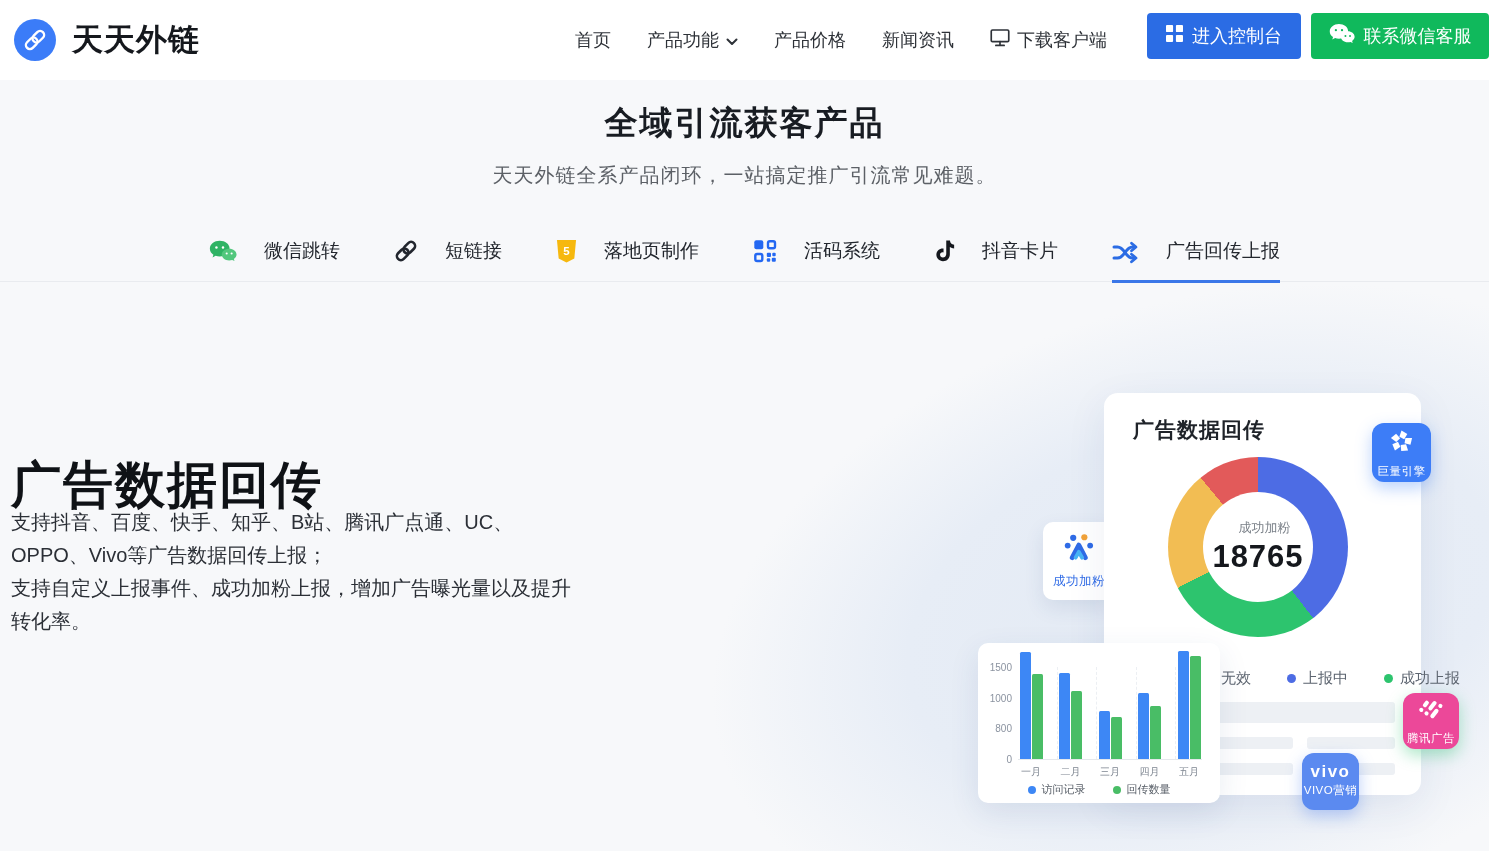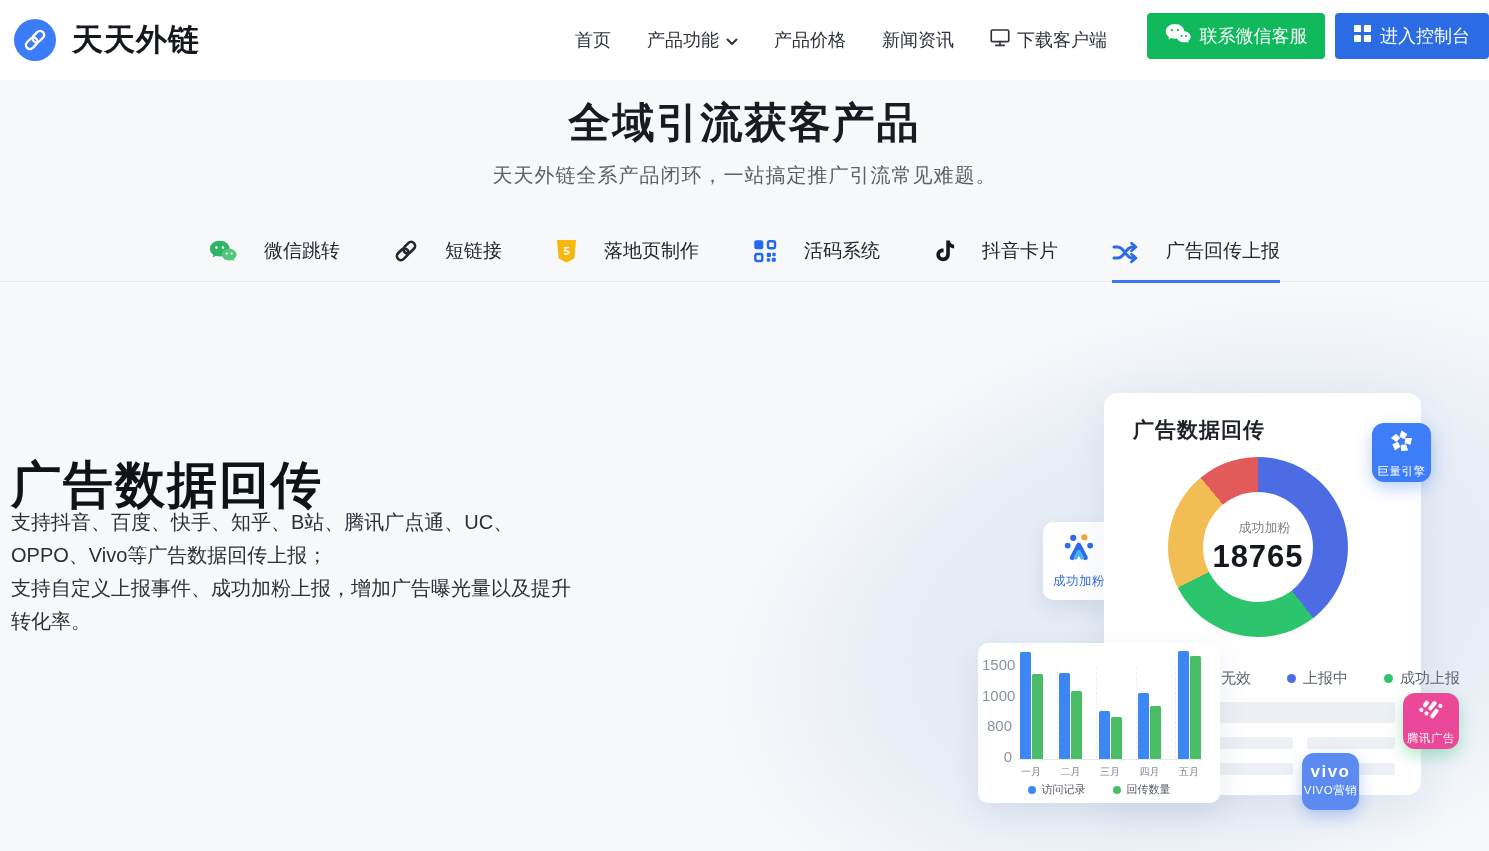--- a/index.html
+++ b/index.html
@@ -13,21 +13,21 @@
   .brand-name{font-size:31px;font-weight:800;color:#15181d;letter-spacing:1px;}
   .nav-menu{display:flex;align-items:center;gap:36px;margin-left:375px;}
   .nav-item{display:flex;align-items:center;gap:7px;font-size:18px;color:#2e3238;cursor:pointer;white-space:nowrap;}
   .nav-actions{position:absolute;right:0;top:13px;display:flex;gap:10px;}
   .btn{display:flex;align-items:center;justify-content:center;gap:9px;height:46px;border:none;border-radius:4px;font-size:18px;color:#fff;cursor:pointer;font-family:inherit;}
   .btn-console{width:154px;background:#2b6ce4;}
   .btn-wechat{width:178px;background:#10b95c;}
 
   
   .hero{text-align:center;}
-  .hero-title{margin:0;padding-top:17px;font-size:42px;line-height:52px;font-weight:800;color:#181c22;letter-spacing:2px;}
+  .hero-title{margin:0;padding-top:17px;font-size:33px;line-height:52px;font-weight:800;color:#181c22;letter-spacing:2px;}
   .hero-subtitle{margin:13px 0 0 0;font-size:20px;color:#5c6066;letter-spacing:1px;}
   .tabs{display:flex;justify-content:center;align-items:flex-end;gap:54px;margin-top:49px;border-bottom:1px solid #e9ebef;}
   .tab{display:flex;align-items:center;gap:27px;padding-bottom:16px;font-size:19px;color:#23272e;cursor:pointer;border-bottom:3px solid transparent;margin-bottom:-2px;white-space:nowrap;}
   .tab.active{border-bottom-color:#3b77e8;align-items:flex-end;}
   .tab .ticon{display:flex;align-items:center;}
 
   
   .main{position:relative;height:549px;}
   .blob{position:absolute;left:700px;top:20px;width:1000px;height:620px;background:radial-gradient(closest-side,#e3eaf4 0%,#e7edf6 60%,rgba(247,248,250,0) 100%);border-radius:50%;transform:rotate(-16deg);}
   .left-title{position:absolute;left:11px;top:128px;font-size:50px;font-weight:700;color:#0f1216;letter-spacing:2px;}
@@ -46,21 +46,21 @@
   .donut-legend{position:absolute;left:117px;top:276px;display:flex;align-items:center;gap:36px;font-size:15px;color:#5d6570;white-space:nowrap;}
   .donut-legend .li{display:flex;align-items:center;gap:7px;}
   .donut-legend .dot{width:9px;height:9px;border-radius:50%;}
   .skel{position:absolute;background:#edf0f4;border-radius:3px;}
 
   .bar-card{left:978px;top:361px;width:242px;height:160px;border-radius:10px;z-index:3;box-shadow:0 10px 30px rgba(40,70,130,.10);}
   .plot{position:absolute;left:40px;right:18px;bottom:43px;height:92px;border-bottom:1px solid #e5e8ec;display:flex;justify-content:space-between;align-items:flex-end;}
   .bgroup{display:flex;align-items:flex-end;gap:1px;width:26px;justify-content:center;border-left:1px dashed #eceff3;height:100%;align-items:flex-end;}
   .bgroup:first-child{border-left:none;}
   .bar{width:11px;border-radius:1.5px 1.5px 0 0;}
-  .ytick{position:absolute;left:4px;width:30px;text-align:right;font-size:15px;color:#8b93a0;}
+  .ytick{position:absolute;left:4px;width:30px;text-align:right;font-size:10px;color:#8b93a0;}
   .xlabels{position:absolute;left:40px;right:18px;bottom:24px;display:flex;justify-content:space-between;}
   .xlabels div{width:26px;text-align:center;font-size:10px;color:#7e8691;}
   .bar-legend{position:absolute;left:0;right:0;bottom:6px;display:flex;justify-content:center;gap:27px;font-size:11px;color:#565d66;}
   .bar-legend .li{display:flex;align-items:center;gap:6px;}
   .bar-legend .dot{width:8px;height:8px;border-radius:50%;}
 
   
   .badge{position:absolute;display:flex;flex-direction:column;align-items:center;justify-content:center;gap:4px;border-radius:12px;color:#fff;z-index:4;}
   .badge .blabel{font-size:11.5px;letter-spacing:.5px;}
   .badge-ocean{left:1372px;top:141px;width:59px;height:59px;background:#3d7df7;box-shadow:0 6px 16px rgba(61,125,247,.35);}
@@ -105,39 +105,39 @@
         </div>
         <div class="nav-item">
           <span class="ticon"><svg width="20" height="19" viewBox="0 0 24 22" fill="none" stroke="#2e3238" stroke-width="2">
               <rect x="1.5" y="2" width="21" height="14" rx="1.5"></rect>
               <path d="M12 16 V20 M7 20.5 H17" stroke-linecap="round"></path>
             </svg></span>
           <span>下载客户端</span>
         </div>
       </nav>
     <div class="nav-actions">
+      <button class="btn btn-console">
+        <span class="ticon"><svg width="17" height="17" viewBox="0 0 18 18" fill="#fff">
+              <rect x="0" y="0" width="7.5" height="7.5" rx="1"></rect>
+              <rect x="10.5" y="0" width="7.5" height="7.5" rx="1"></rect>
+              <rect x="0" y="10.5" width="7.5" height="7.5" rx="1"></rect>
+              <rect x="10.5" y="10.5" width="7.5" height="7.5" rx="1"></rect>
+            </svg></span>
+        <span>进入控制台</span>
+      </button>
       <button class="btn btn-wechat">
         <span class="ticon"><svg width="26" height="22" viewBox="0 0 34 28">
               <path d="M13 1C6.4 1 1 5.3 1 10.6c0 3 1.7 5.6 4.3 7.3l-1 3.3 3.7-1.9c1.5.5 3.2.8 5 .8 6.6 0 12-4.3 12-9.7S19.6 1 13 1z" fill="#fff"></path>
               <circle cx="9" cy="9" r="1.5" fill="#10b95c"></circle>
               <circle cx="17" cy="9" r="1.5" fill="#10b95c"></circle>
               <path d="M24.5 10.5c-5 0-9 3.2-9 7.2 0 4 4 7.2 9 7.2 1.3 0 2.6-.2 3.7-.6l2.8 1.4-.8-2.5c2-1.3 3.3-3.3 3.3-5.5 0-4-4-7.2-9-7.2z" fill="#fff"></path>
               <circle cx="21.5" cy="16.5" r="1.3" fill="#10b95c"></circle>
               <circle cx="27.5" cy="16.5" r="1.3" fill="#10b95c"></circle>
             </svg></span>
         <span>联系微信客服</span>
-      </button>
-      <button class="btn btn-console">
-        <span class="ticon"><svg width="17" height="17" viewBox="0 0 18 18" fill="#fff">
-              <rect x="0" y="0" width="7.5" height="7.5" rx="1"></rect>
-              <rect x="10.5" y="0" width="7.5" height="7.5" rx="1"></rect>
-              <rect x="0" y="10.5" width="7.5" height="7.5" rx="1"></rect>
-              <rect x="10.5" y="10.5" width="7.5" height="7.5" rx="1"></rect>
-            </svg></span>
-        <span>进入控制台</span>
       </button>
     </div>
   </header>
 
   <section class="hero">
     <h1 class="hero-title">全域引流获客产品</h1>
     <p class="hero-subtitle">天天外链全系产品闭环，一站搞定推广引流常见难题。</p>
     <div class="tabs">
         <div class="tab">
           <span class="ticon">

